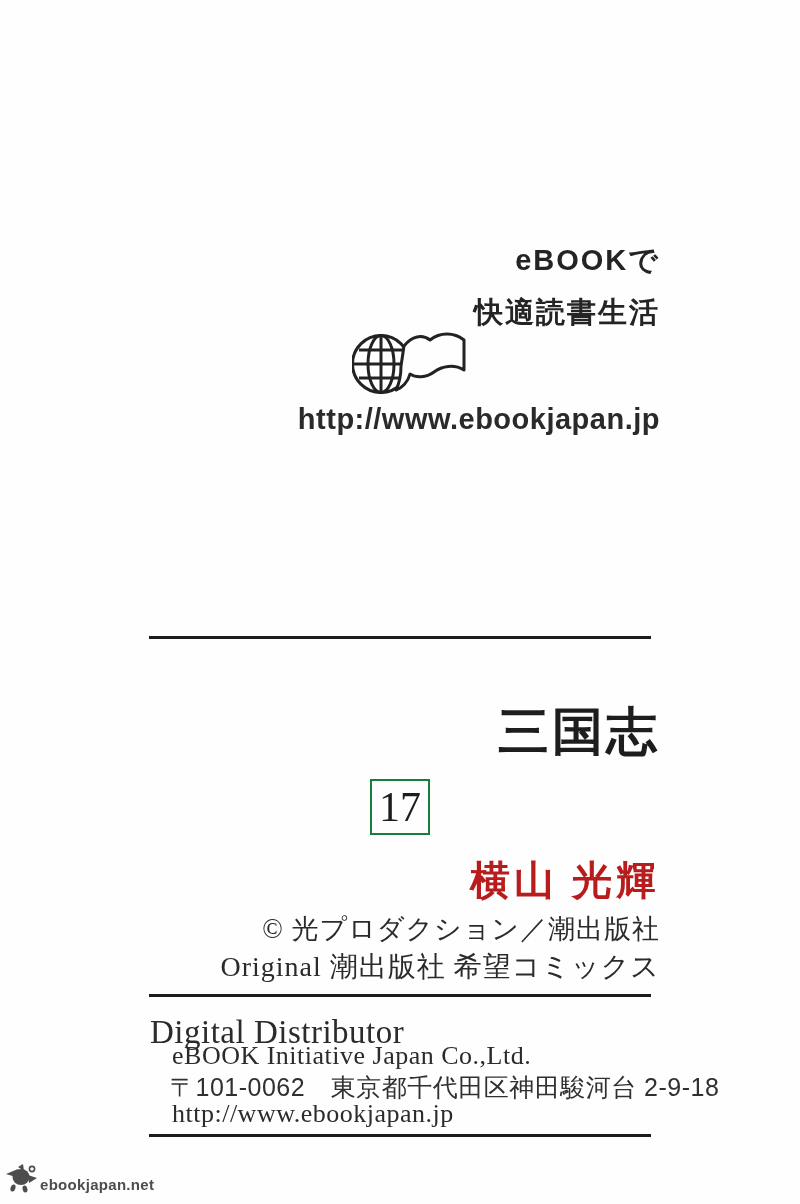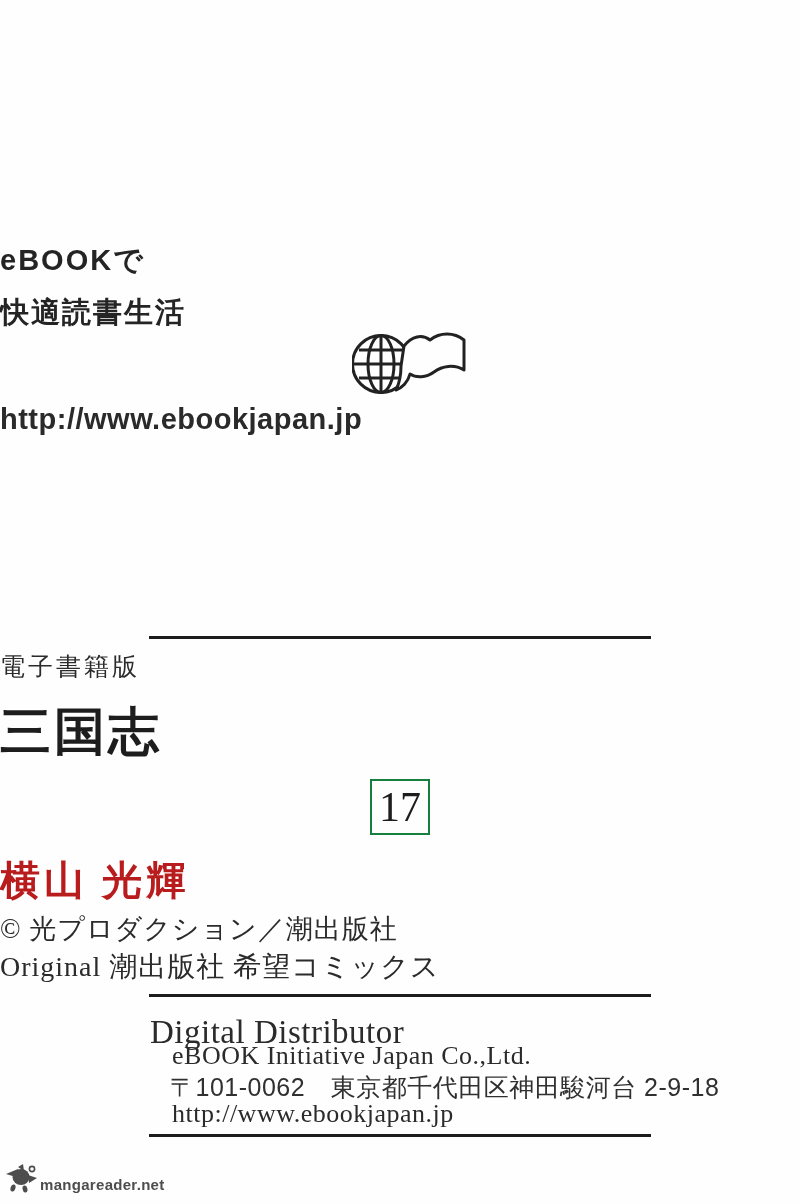--- a/index.html
+++ b/index.html
@@ -16,21 +16,21 @@
     font-family: "Liberation Serif", "DejaVu Serif", serif;
     color: #1f1f1f;
   }
   .sans { font-family: "Liberation Sans", "DejaVu Sans", sans-serif; }
   .serif { font-family: "Liberation Serif", "DejaVu Serif", serif; }
 
   .abs-center {
     position: absolute;
     left: 0;
     width: 660px;
-    text-align: left;
+    text-align: right;
     white-space: nowrap;
   }
 
   
   .promo-line1 {
     top: 244px;
     font-size: 29px;
     line-height: 32px;
     font-weight: 700;
     letter-spacing: 2px;
@@ -166,21 +166,20 @@
         <line x1="7" y1="54" x2="51" y2="54"></line>
       </g>
       <path fill="#fefefe" stroke="#222222" stroke-width="3" stroke-linejoin="round" d="M52 22 C60 12 70 10 78 16 C88 8 102 8 112 16 L112 46 C102 40 90 42 82 48 C74 54 64 54 58 50 C56 58 50 64 44 66 C48 58 49 50 49 42 Z"></path>
     </svg>
   </div>
 
   <div class="abs-center sans promo-url">http://www.ebookjapan.jp</div>
 
   <div class="rule rule-1"></div>
 
-  <div class="abs-center serif edition">電子書籍版</div>
 
   <div class="abs-center serif book-title">三国志</div>
 
   <div class="volume-box serif">17</div>
 
   <div class="abs-center serif author">横山 光輝</div>
 
   <div class="abs-center serif copyright">© 光プロダクション／潮出版社</div>
 
   <div class="abs-center serif original">Original 潮出版社 希望コミックス</div>
@@ -201,16 +200,16 @@
           <path d="M1 11 L13 6 L11 14 Z"></path>
           <ellipse cx="16" cy="14" rx="8.5" ry="8"></ellipse>
           <path d="M13 4 L18 1 L19 8 Z"></path>
           <path d="M23 12 L32 15 L24 20 Z"></path>
           <ellipse cx="8" cy="25" rx="2.4" ry="3.6" transform="rotate(18 8 25)"></ellipse>
           <ellipse cx="20" cy="26" rx="2.4" ry="3.6" transform="rotate(-12 20 26)"></ellipse>
         </g>
         <circle cx="27" cy="6" r="2.6" fill="none" stroke="#4d4d4d" stroke-width="1.6"></circle>
       </svg>
     </span>
-    <span class="watermark-text" style="color:#4d4d4d;">mangareader.net</span>
+    <span class="watermark-text" style="color:#4d4d4d;">ebookjapan.net</span>
   </div>
 
 </div>
 
 </body></html>

